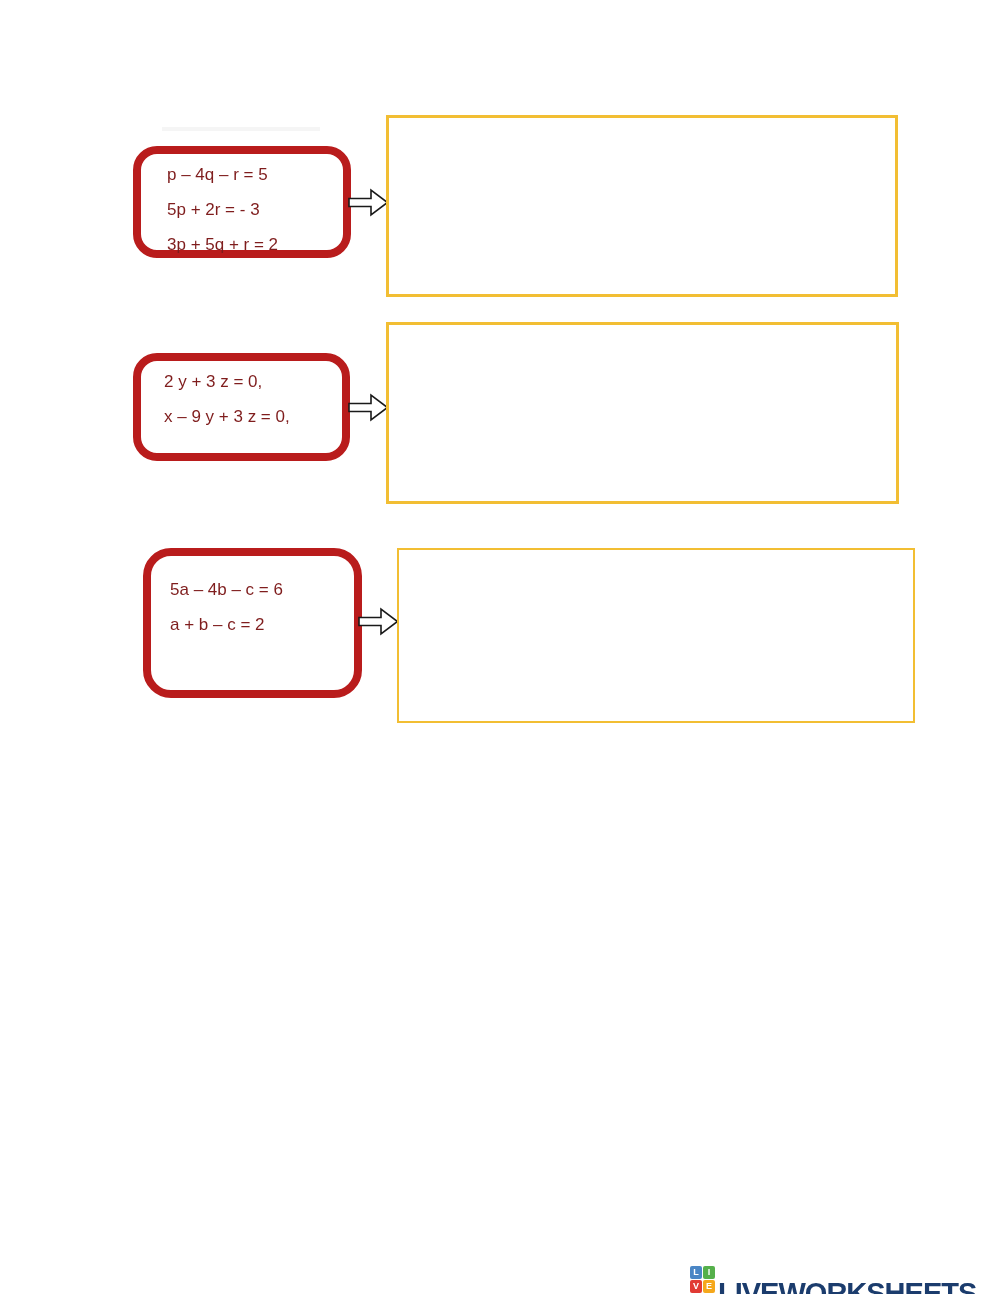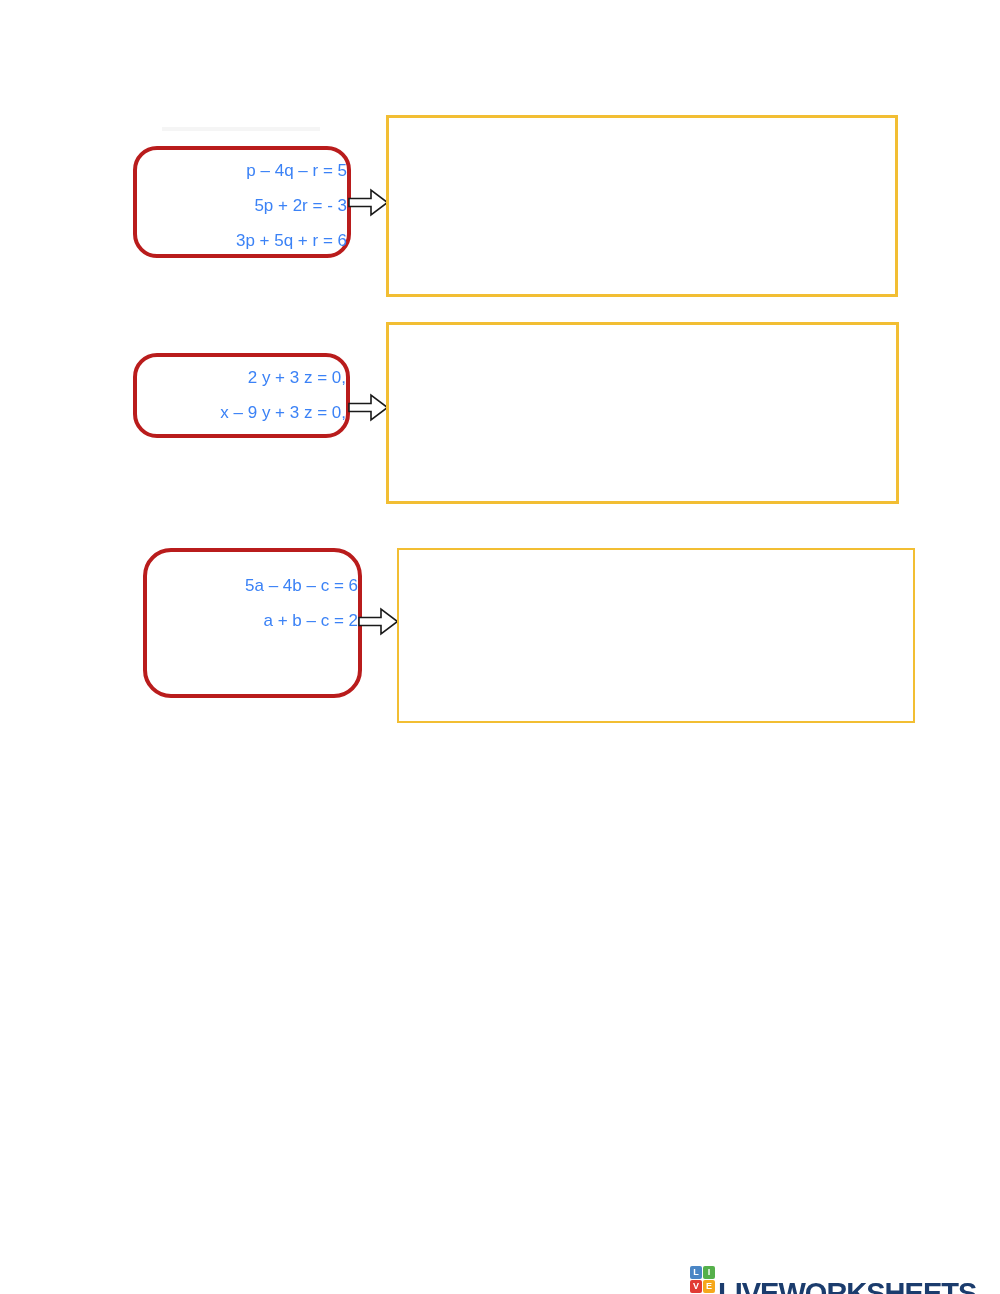--- a/index.html
+++ b/index.html
@@ -17,30 +17,29 @@
     left: 162px; top: 127px;
     width: 158px; height: 4px;
     background: #f5f5f5;
   }
 
   
   .eq-box {
     position: absolute;
     box-sizing: border-box;
     background: #ffffff;
-    border: 4px solid #b91c1c;
+    border: 8px solid #b91c1c;
     border-radius: 24px;
-    color: #3b82f6;
+    color: #7f1d1d;
     font-size: 17px;
-    text-align: right;
   }
   .eq-line { line-height: 35px; white-space: pre; }
 
   .eq-box-1 { left: 133px; top: 146px; width: 218px; height: 112px; padding: 3px 0 0 26px; }
-  .eq-box-2 { left: 133px; top: 353px; width: 217px; height: 85px; padding: 3px 0 0 15px; }
+  .eq-box-2 { left: 133px; top: 353px; width: 217px; height: 108px; padding: 3px 0 0 23px; }
   .eq-box-3 { left: 143px; top: 548px; width: 219px; height: 150px; padding: 16px 0 0 19px; border-radius: 28px; }
 
   
   .answer-box {
     position: absolute;
     box-sizing: border-box;
     background: #ffffff;
     border: 3px solid #F2BE33;
     font-size: 17px;
     color: #3C3C3C;
@@ -94,21 +93,21 @@
 </head>
 <body>
 
 <div class="page">
 
   <div class="faint-line"></div>
 
   <div class="eq-box eq-box-1">
     <div class="eq-line">p – 4q – r = 5</div>
     <div class="eq-line">5p + 2r = - 3</div>
-    <div class="eq-line">3p + 5q + r = 6</div>
+    <div class="eq-line">3p + 5q + r = 2</div>
   </div>
   <svg class="arrow arrow-1" viewBox="0 0 41 29">
     <path d="M1 10.5 H23 V2 L39.5 14.5 L23 27 V18.5 H1 Z"></path>
   </svg>
   <div class="answer-box answer-box-1"></div>
 
   <div class="eq-box eq-box-2">
     <div class="eq-line">2 y + 3 z = 0,</div>
     <div class="eq-line">x – 9 y + 3 z = 0,</div>
   </div>

